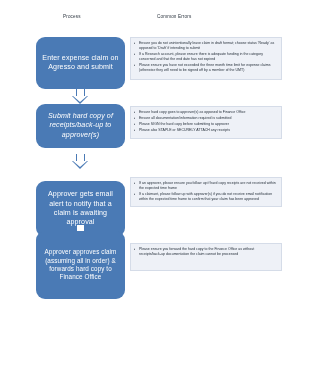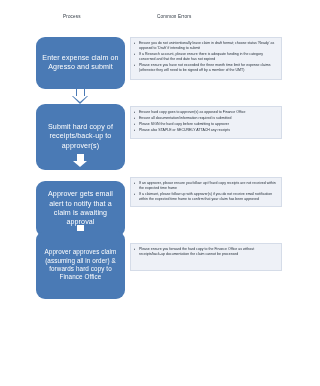--- a/index.html
+++ b/index.html
@@ -159,21 +159,21 @@
       </ul>
     </div>
     <div class="connector" style="top:52px;">
       <div class="stem"></div>
       <div class="head"></div>
       <div class="head-inner"></div>
     </div>
   </div>
 
   <div class="row" style="top:104px;">
-    <div class="flow-box" style="top:0; height:66px;">Submit hard copy of receipts/back-up to approver(s)</div>
+    <div class="flow-box" style="top:0; height:44px;font-style:italic;">Submit hard copy of receipts/back-up to approver(s)</div>
     <div class="notes" style="top:2px; min-height:32px;">
       <ul>
         <li>Ensure hard copy goes to approver(s) as opposed to Finance Office</li>
         <li>Ensure all documentation/information required is submitted</li>
         <li>Please SIGN the hard copy before submitting to approver</li>
         <li>Please also STAPLE or SECURELY ATTACH any receipts</li>
       </ul>
     </div>
     <div class="connector" style="top:50px;">
       <div class="stem"></div>

